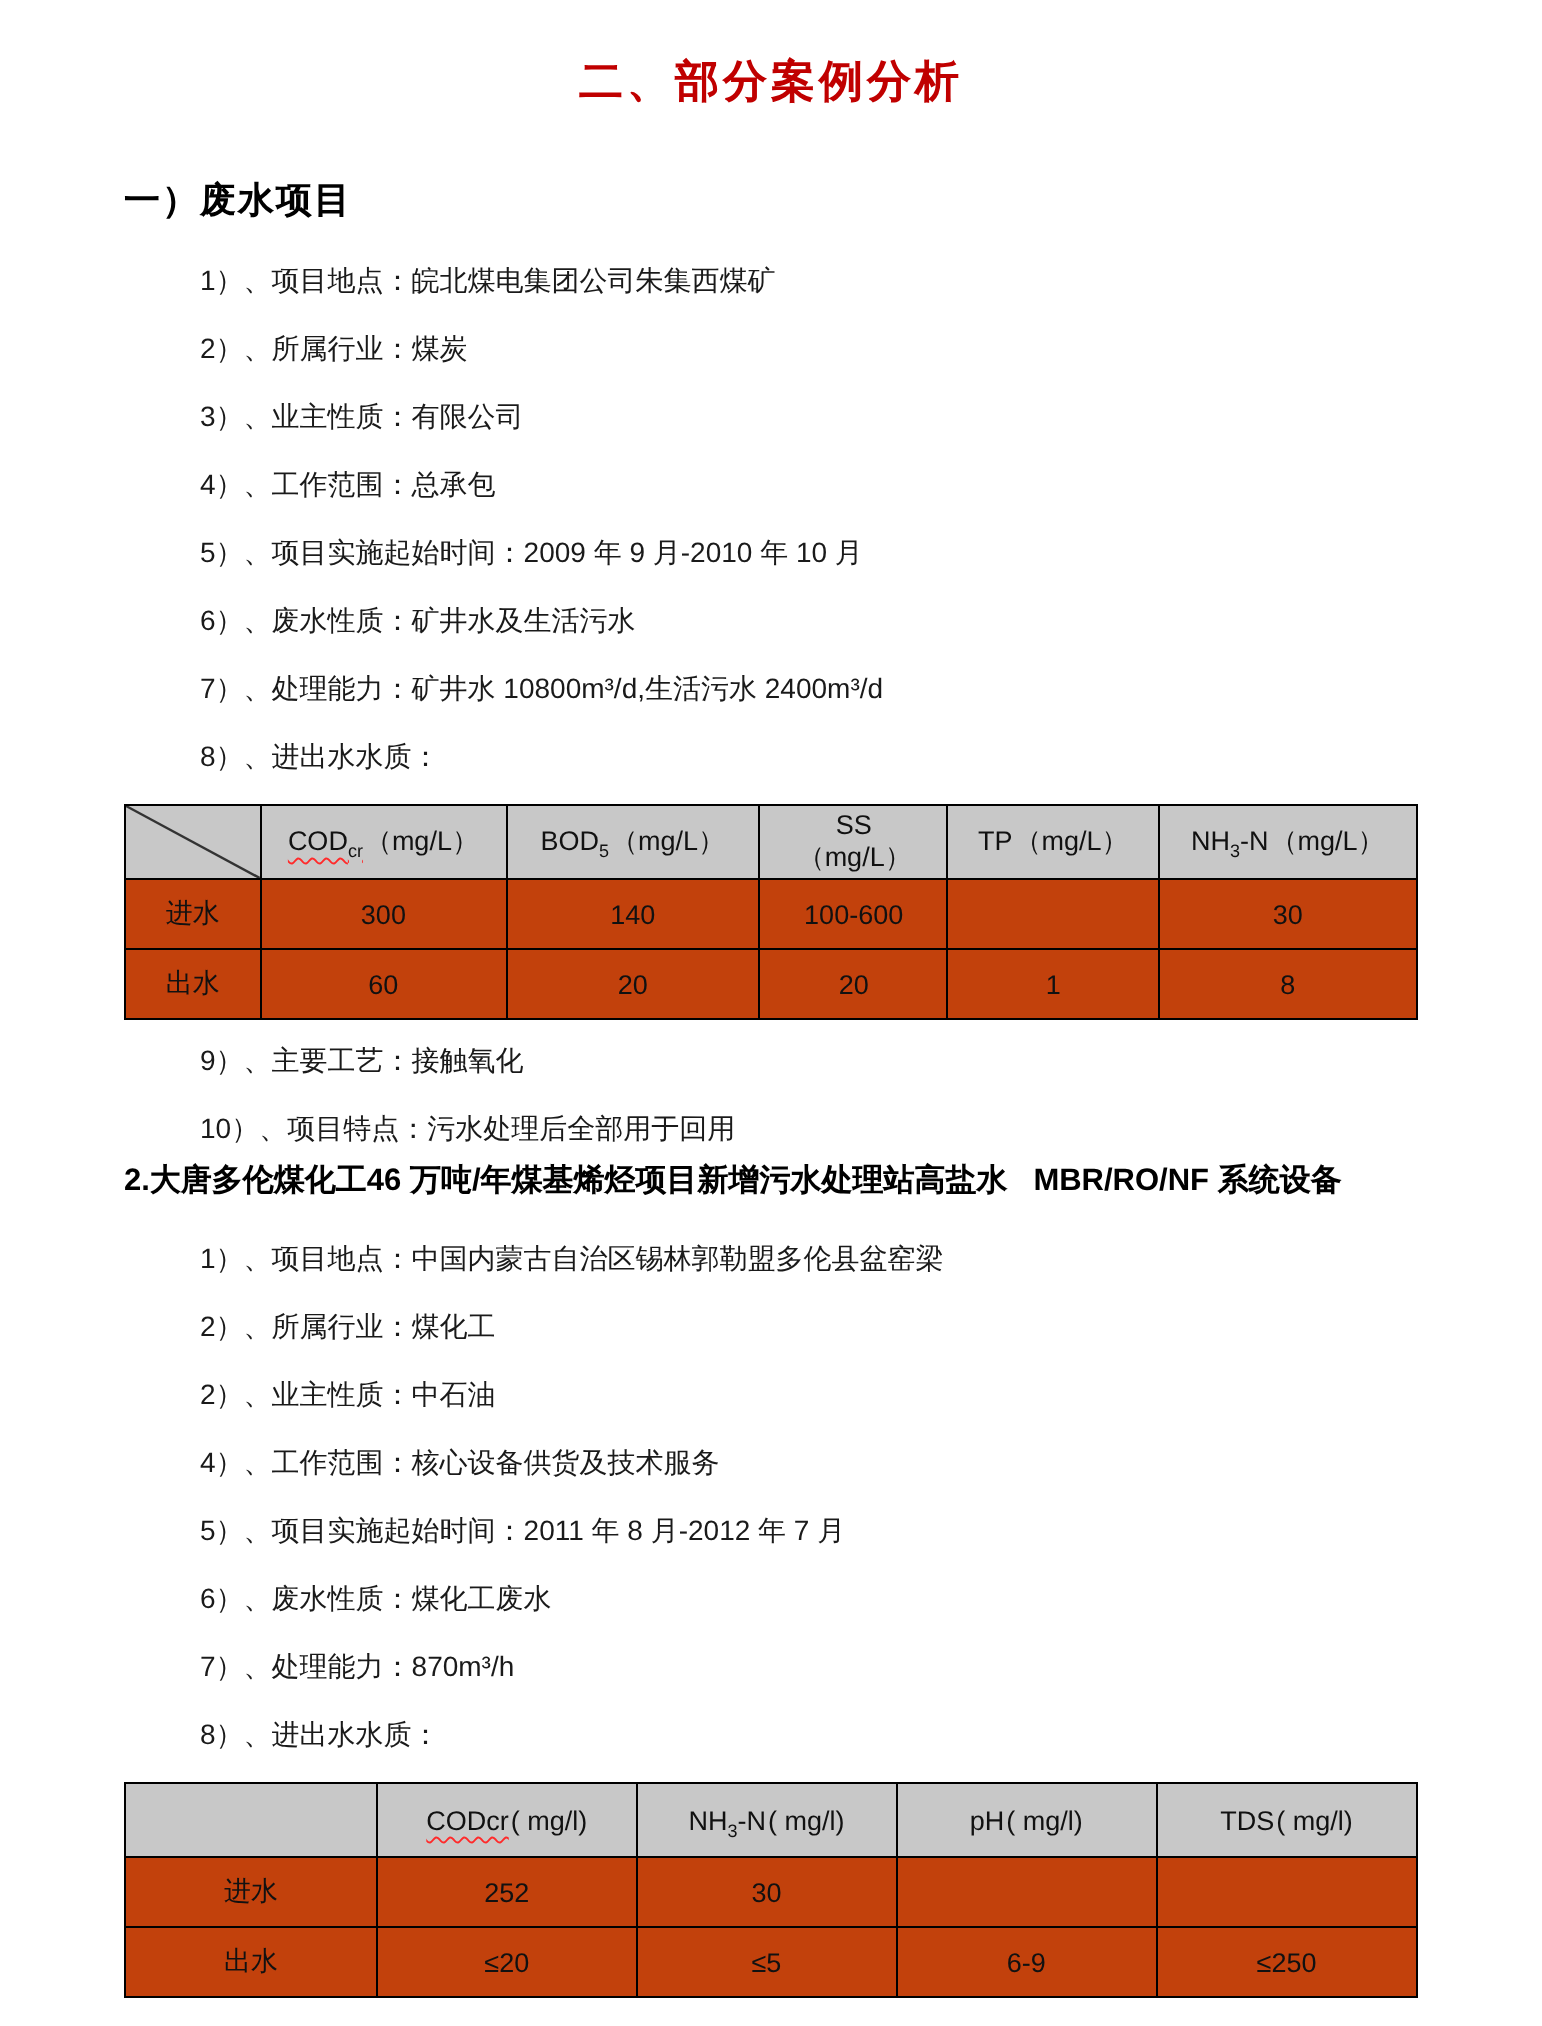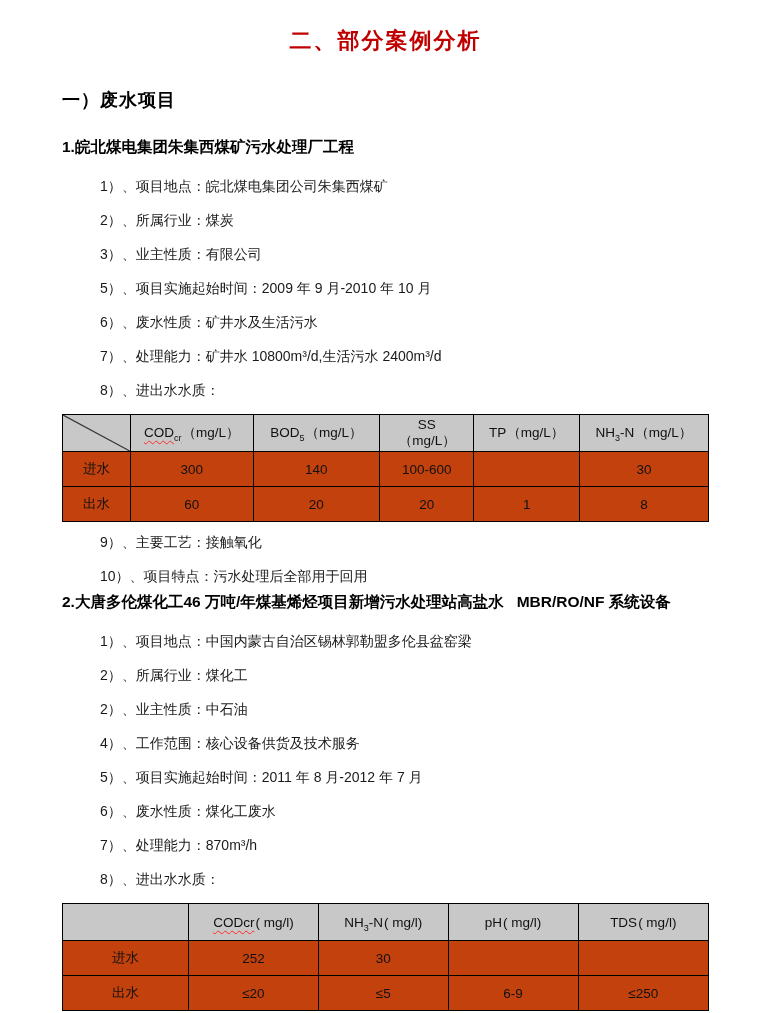--- a/index.html
+++ b/index.html
@@ -50,25 +50,25 @@
 </style>
 </head>
 <body>
 
 <div class="page">
   <div class="doc-title">二、部分案例分析</div>
 
   <div class="content">
     <div class="sec-heading">一）废水项目</div>
 
-    <div class="case-title">1.皖北煤电集团朱集西煤矿污水处理厂工程</div>
     <div class="items">
       <div class="item">1）、项目地点：皖北煤电集团公司朱集西煤矿</div>
       <div class="item">2）、所属行业：煤炭</div>
       <div class="item">3）、业主性质：有限公司</div>
+      <div class="item">4）、工作范围：总承包</div>
       <div class="item">5）、项目实施起始时间：2009 年 9 月-2010 年 10 月</div>
       <div class="item">6）、废水性质：矿井水及生活污水</div>
       <div class="item">7）、处理能力：矿井水 10800m³/d,生活污水 2400m³/d</div>
       <div class="item">8）、进出水水质：</div>
     </div>
 
     <table class="wq">
       <colgroup>
         <col style="width:10.5%">
           <col style="width:19.0%">

